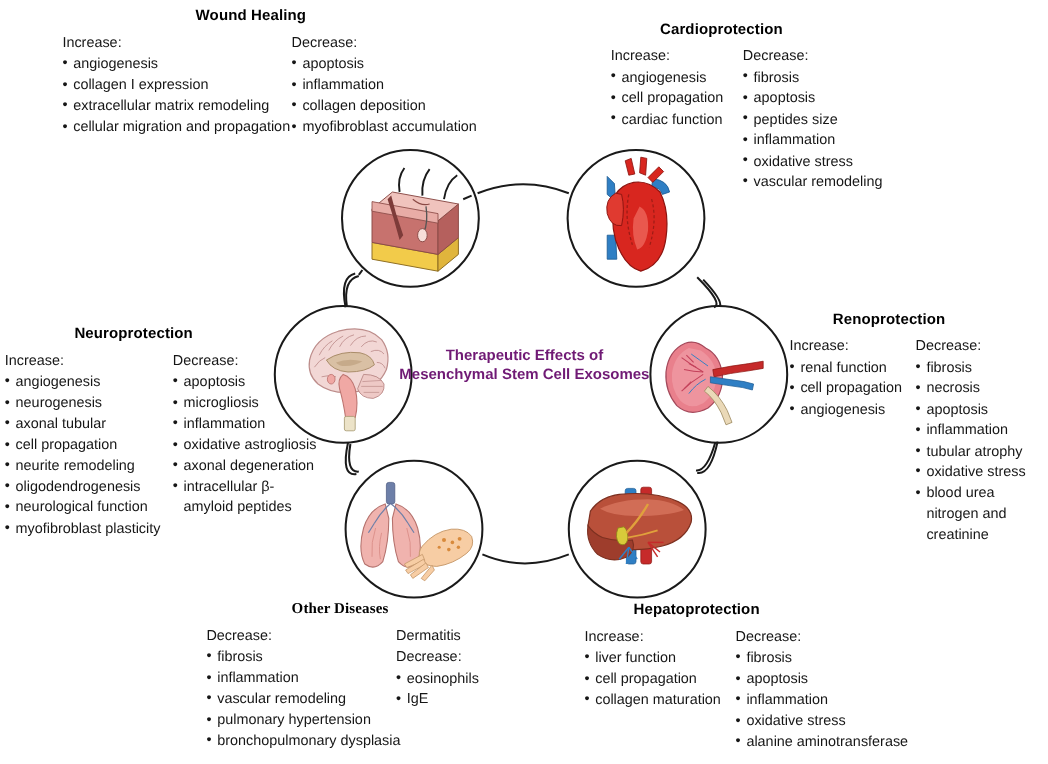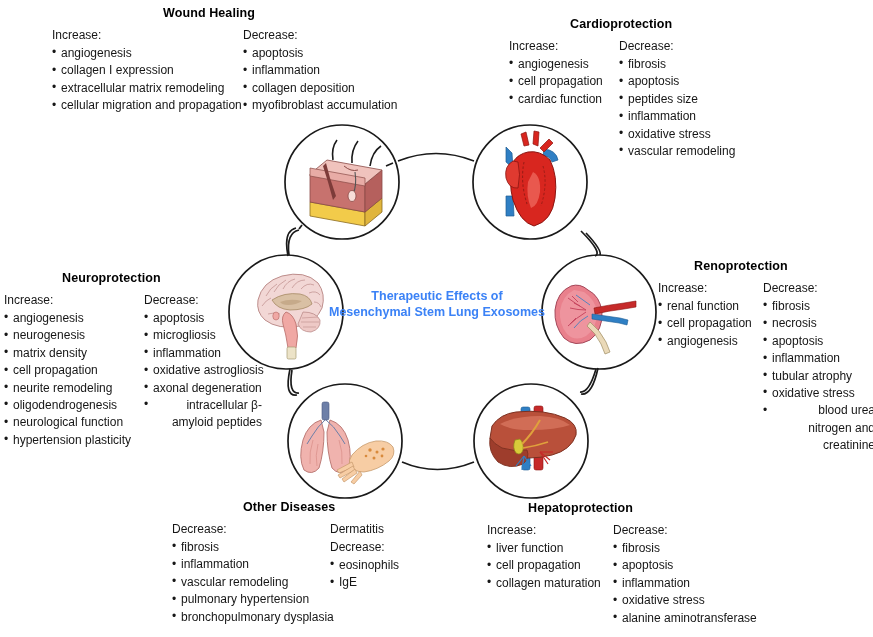--- a/index.html
+++ b/index.html
@@ -50,39 +50,38 @@
     margin: 0;
     padding: 0;
   }
   .col li {
     position: relative;
     padding-left: 9px;
     white-space: nowrap;
   }
   .col li.wrap {
     white-space: normal;
-    text-align: right;
   }
   .col li::before {
     content: "\2022";
     position: absolute;
     left: 0;
     top: -0.5px;
     font-size: 12px;
     line-height: 17.4px;
   }
 
   
   .center-caption {
     position: absolute;
     text-align: center;
     font-size: 12.5px;
     font-weight: bold;
     line-height: 15.5px;
-    color: #3b82f6;
+    color: #701a75;
     width: 230px;
   }
 
   
   .ring {
     position: absolute;
     left: 0; top: 0;
     pointer-events: none;
   }
 </style>
@@ -288,21 +287,21 @@
                Q286,334 283,324 Q281,316 286,312 Z" fill="#f0a8a4" stroke="#bd7470" stroke-width="0.9"></path>
 
       <rect x="287" y="347" width="9" height="12" rx="1.5" fill="#ece3c8" stroke="#a89b72" stroke-width="0.7"></rect>
 
       <ellipse cx="276" cy="316" rx="3.2" ry="4" fill="#f0a8a4" stroke="#bd7470" stroke-width="0.7"></ellipse>
     </g>
   </svg>
 
   <div class="center-caption" style="left:322px; top:289px;">
     <div>Therapeutic Effects of</div>
-    <div>Mesenchymal Stem Lung Exosomes</div>
+    <div>Mesenchymal Stem Cell Exosomes</div>
   </div>
 
   <div class="sect-title" style="left:163px; top:6px;">Wound Healing</div>
 
   <div class="col" style="left:52px; top:27px;">
     <div class="lead">Increase:</div>
     <ul>
       <li>angiogenesis</li>
       <li>collagen I expression</li>
       <li>extracellular matrix remodeling</li>
@@ -313,21 +312,21 @@
   <div class="col" style="left:243px; top:27px;">
     <div class="lead">Decrease:</div>
     <ul>
       <li>apoptosis</li>
       <li>inflammation</li>
       <li>collagen deposition</li>
       <li>myofibroblast accumulation</li>
     </ul>
   </div>
 
-  <div class="sect-title" style="left:550px; top:17px;margin-left:20px;">Cardioprotection</div>
+  <div class="sect-title" style="left:550px; top:17px;">Cardioprotection</div>
 
   <div class="col" style="left:509px; top:38px;">
     <div class="lead">Increase:</div>
     <ul>
       <li>angiogenesis</li>
       <li>cell propagation</li>
       <li>cardiac function</li>
     </ul>
   </div>
 
@@ -367,42 +366,42 @@
     </ul>
   </div>
 
   <div class="sect-title" style="left:62px; top:271px;">Neuroprotection</div>
 
   <div class="col" style="left:4px; top:292px;">
     <div class="lead">Increase:</div>
     <ul>
       <li>angiogenesis</li>
       <li>neurogenesis</li>
-      <li>matrix density</li>
+      <li>axonal tubular</li>
       <li>cell propagation</li>
       <li>neurite remodeling</li>
       <li>oligodendrogenesis</li>
       <li>neurological function</li>
-      <li>hypertension plasticity</li>
+      <li>myofibroblast plasticity</li>
     </ul>
   </div>
 
   <div class="col" style="left:144px; top:292px; width:118px;">
     <div class="lead">Decrease:</div>
     <ul>
       <li>apoptosis</li>
       <li>microgliosis</li>
       <li>inflammation</li>
       <li>oxidative astrogliosis</li>
       <li>axonal degeneration</li>
       <li class="wrap">intracellular β-amyloid peptides</li>
     </ul>
   </div>
 
-  <div class="sect-title" style="left:243px; top:500px;">Other Diseases</div>
+  <div class="sect-title" style="left:243px; top:500px;font-family:Liberation Serif, serif;">Other Diseases</div>
 
   <div class="col" style="left:172px; top:521px;">
     <div class="lead">Decrease:</div>
     <ul>
       <li>fibrosis</li>
       <li>inflammation</li>
       <li>vascular remodeling</li>
       <li>pulmonary hypertension</li>
       <li>bronchopulmonary dysplasia</li>
     </ul>

